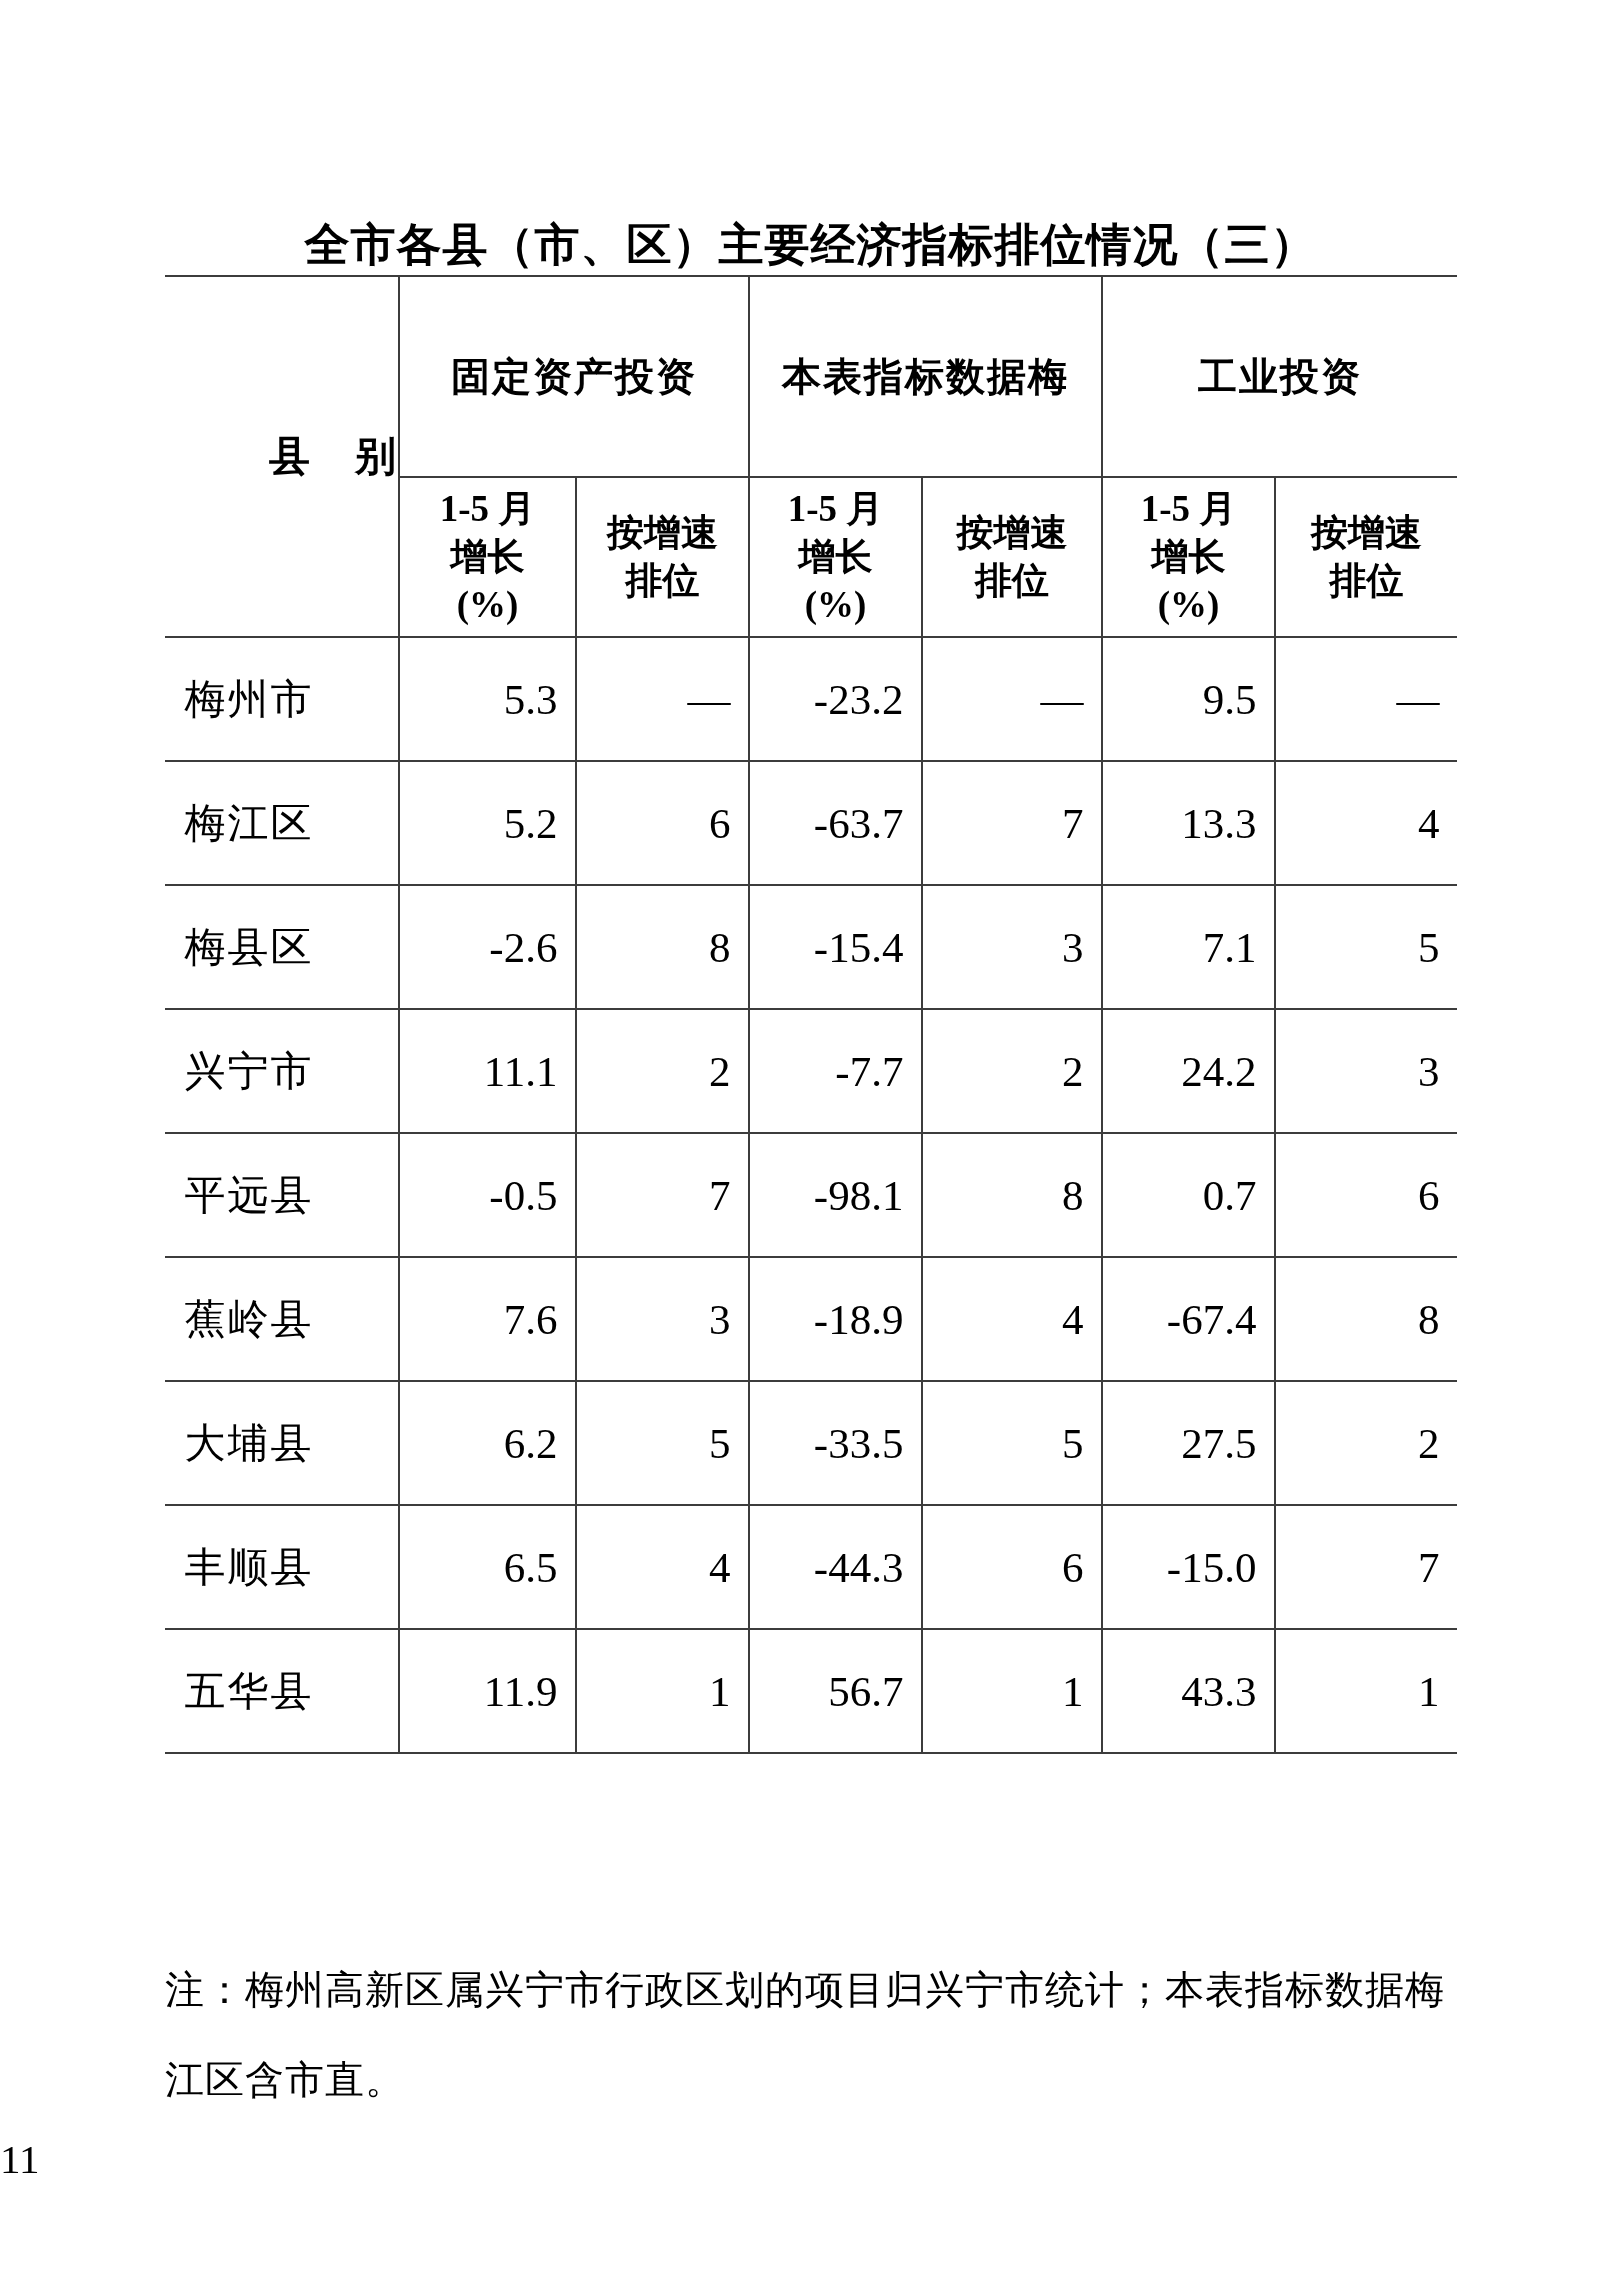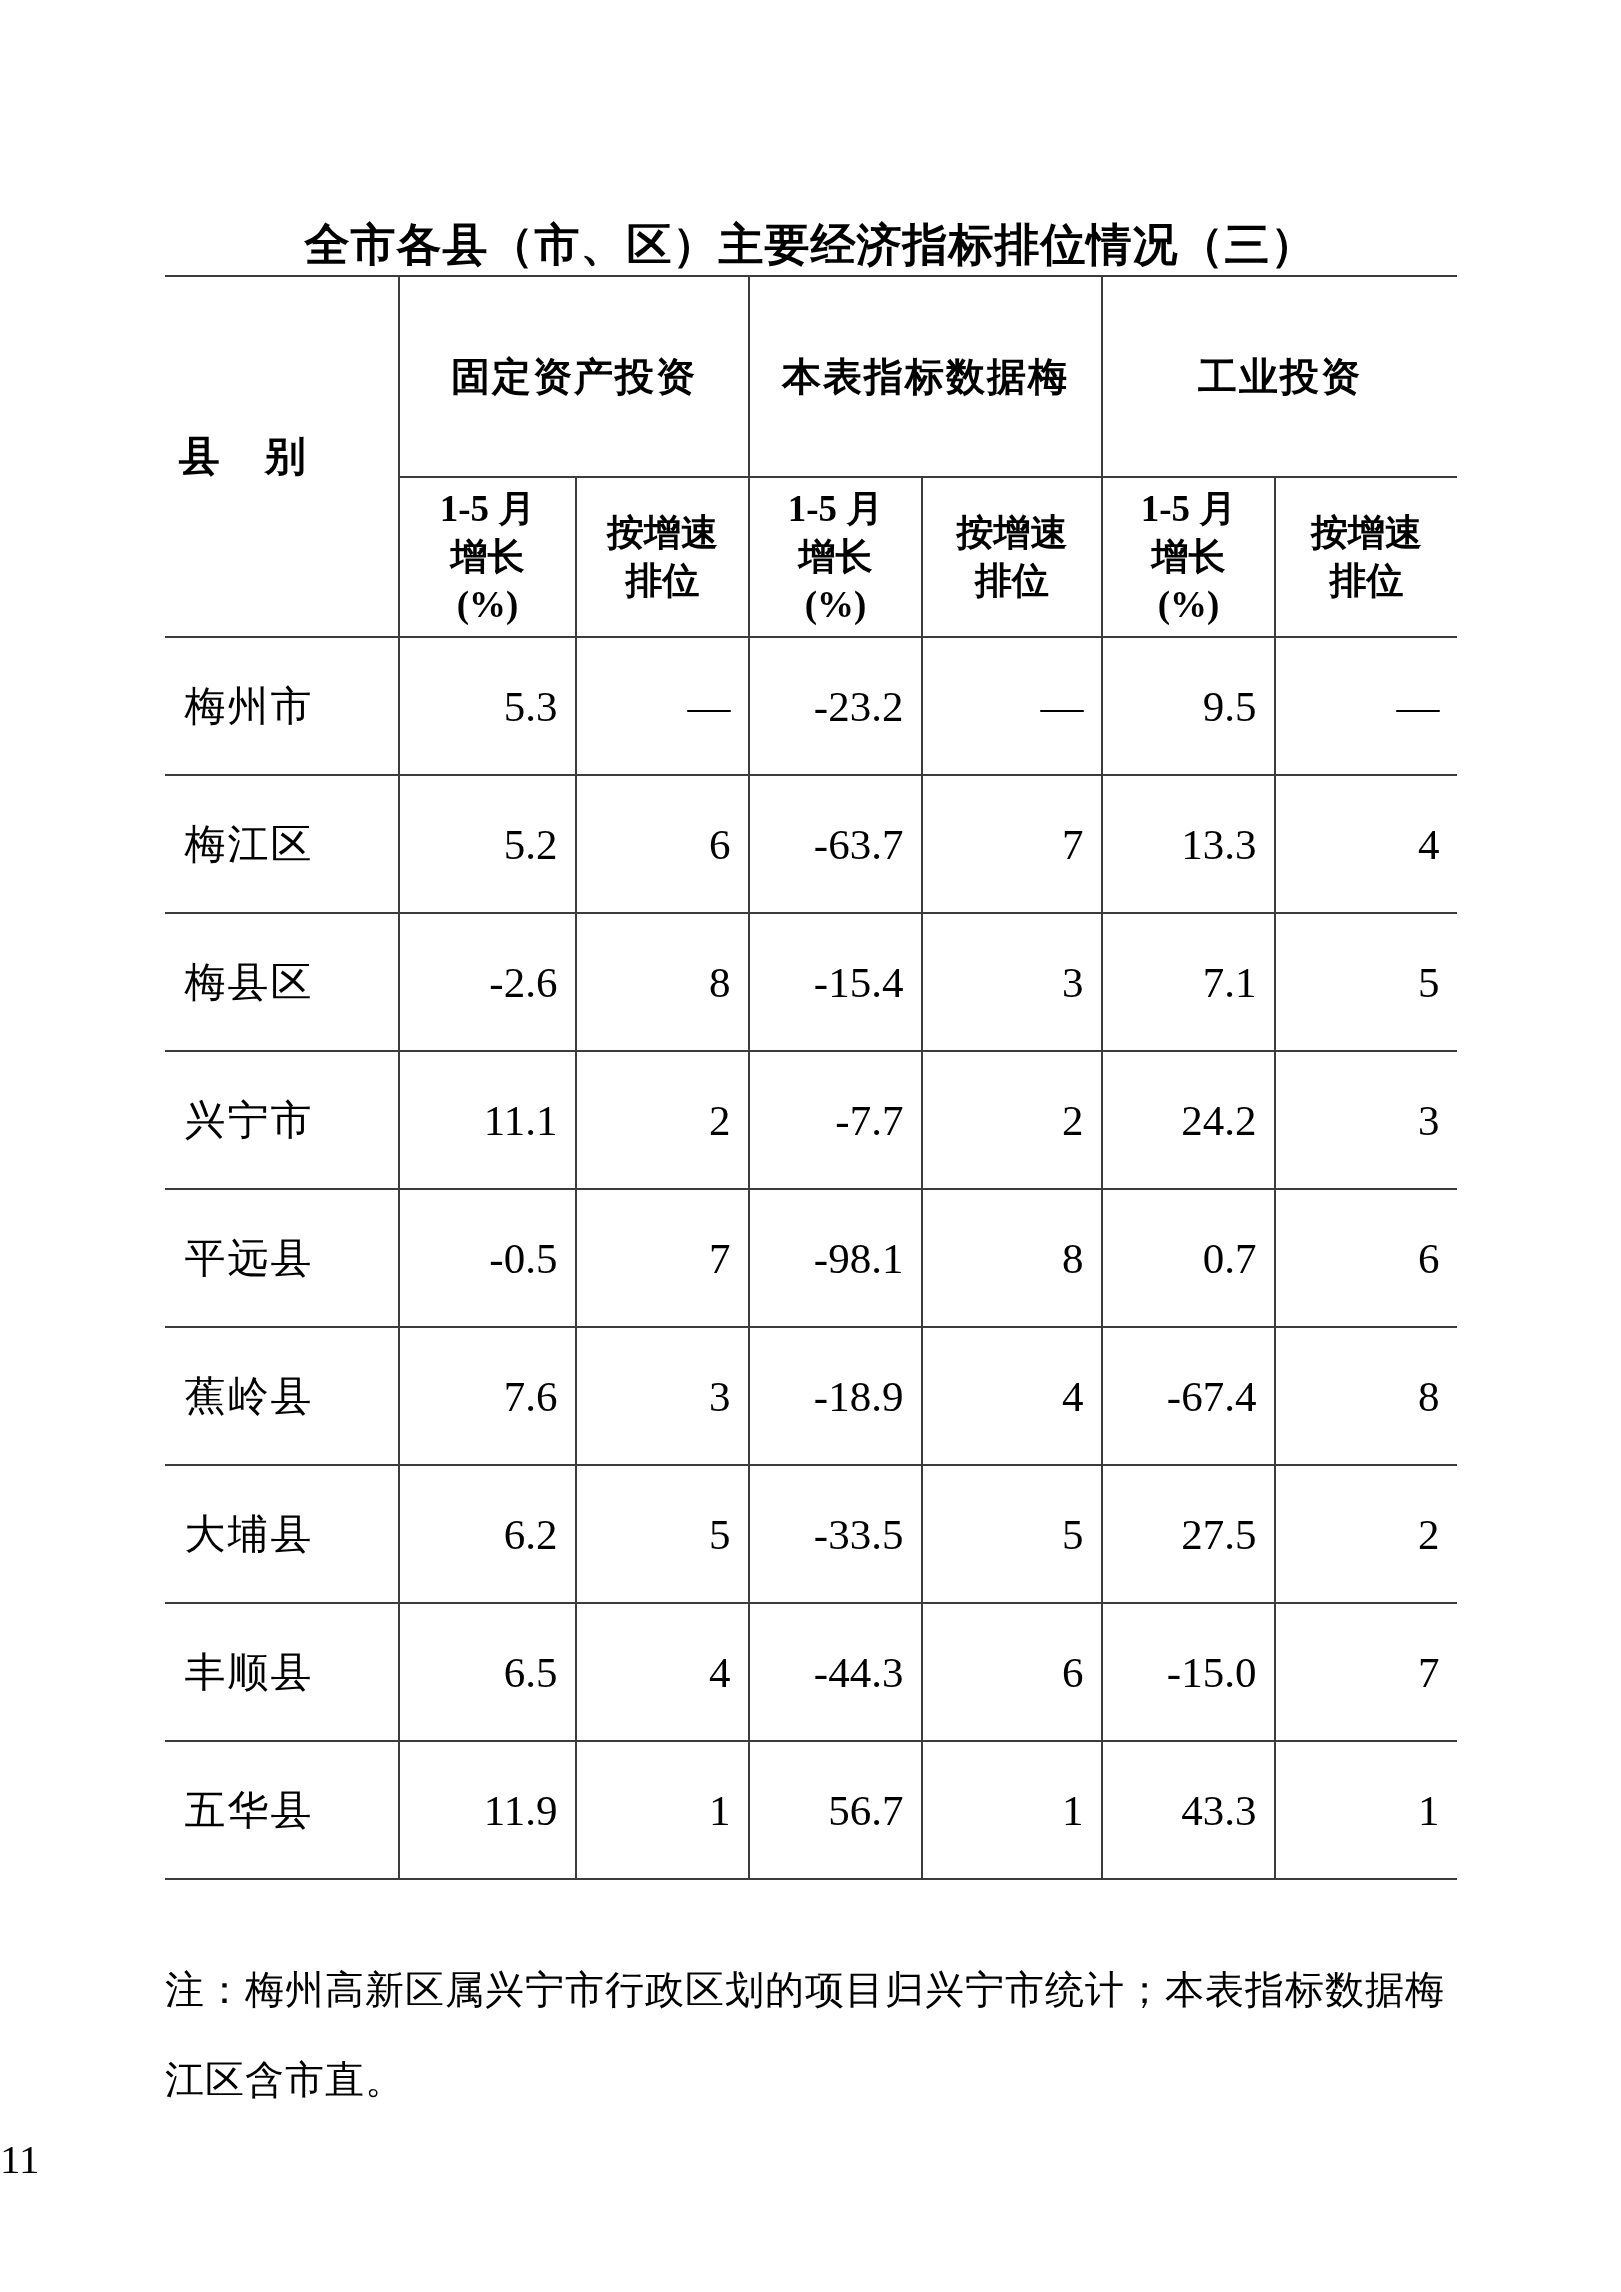--- a/index.html
+++ b/index.html
@@ -29,32 +29,32 @@
   }
   table.stats td {
     border-right: 2px solid #3c3c3c;
     vertical-align: middle;
     overflow: hidden;
   }
   table.stats td:last-child { border-right: none; }
 
   tr.h1 { height: 201px; }
   tr.h2 { height: 160px; }
-  tr.d  { height: 138px; }
+  tr.d  { height: 124px; }
 
   tr.h1 td { border-top: 2.9px solid #3c3c3c; }
   tr.h2 td { border-top: 2px solid #3c3c3c; }
   tr.d  td { border-top: 2px solid #3c3c3c; }
   tr.d.first td { border-top: 2.9px solid #3c3c3c; }
   tr.d.last  td { border-bottom: 2.9px solid #3c3c3c; }
 
   .county-h {
     font-size: 41px;
     font-weight: bold;
-    text-align: left;
+    text-align: right;
     padding-left: 13.7px;
     letter-spacing: 2px;
     font-family: Liberation Serif, serif;
   }
   .group {
     font-size: 39px;
     font-weight: bold;
     text-align: center;
     letter-spacing: 2px;
   }

